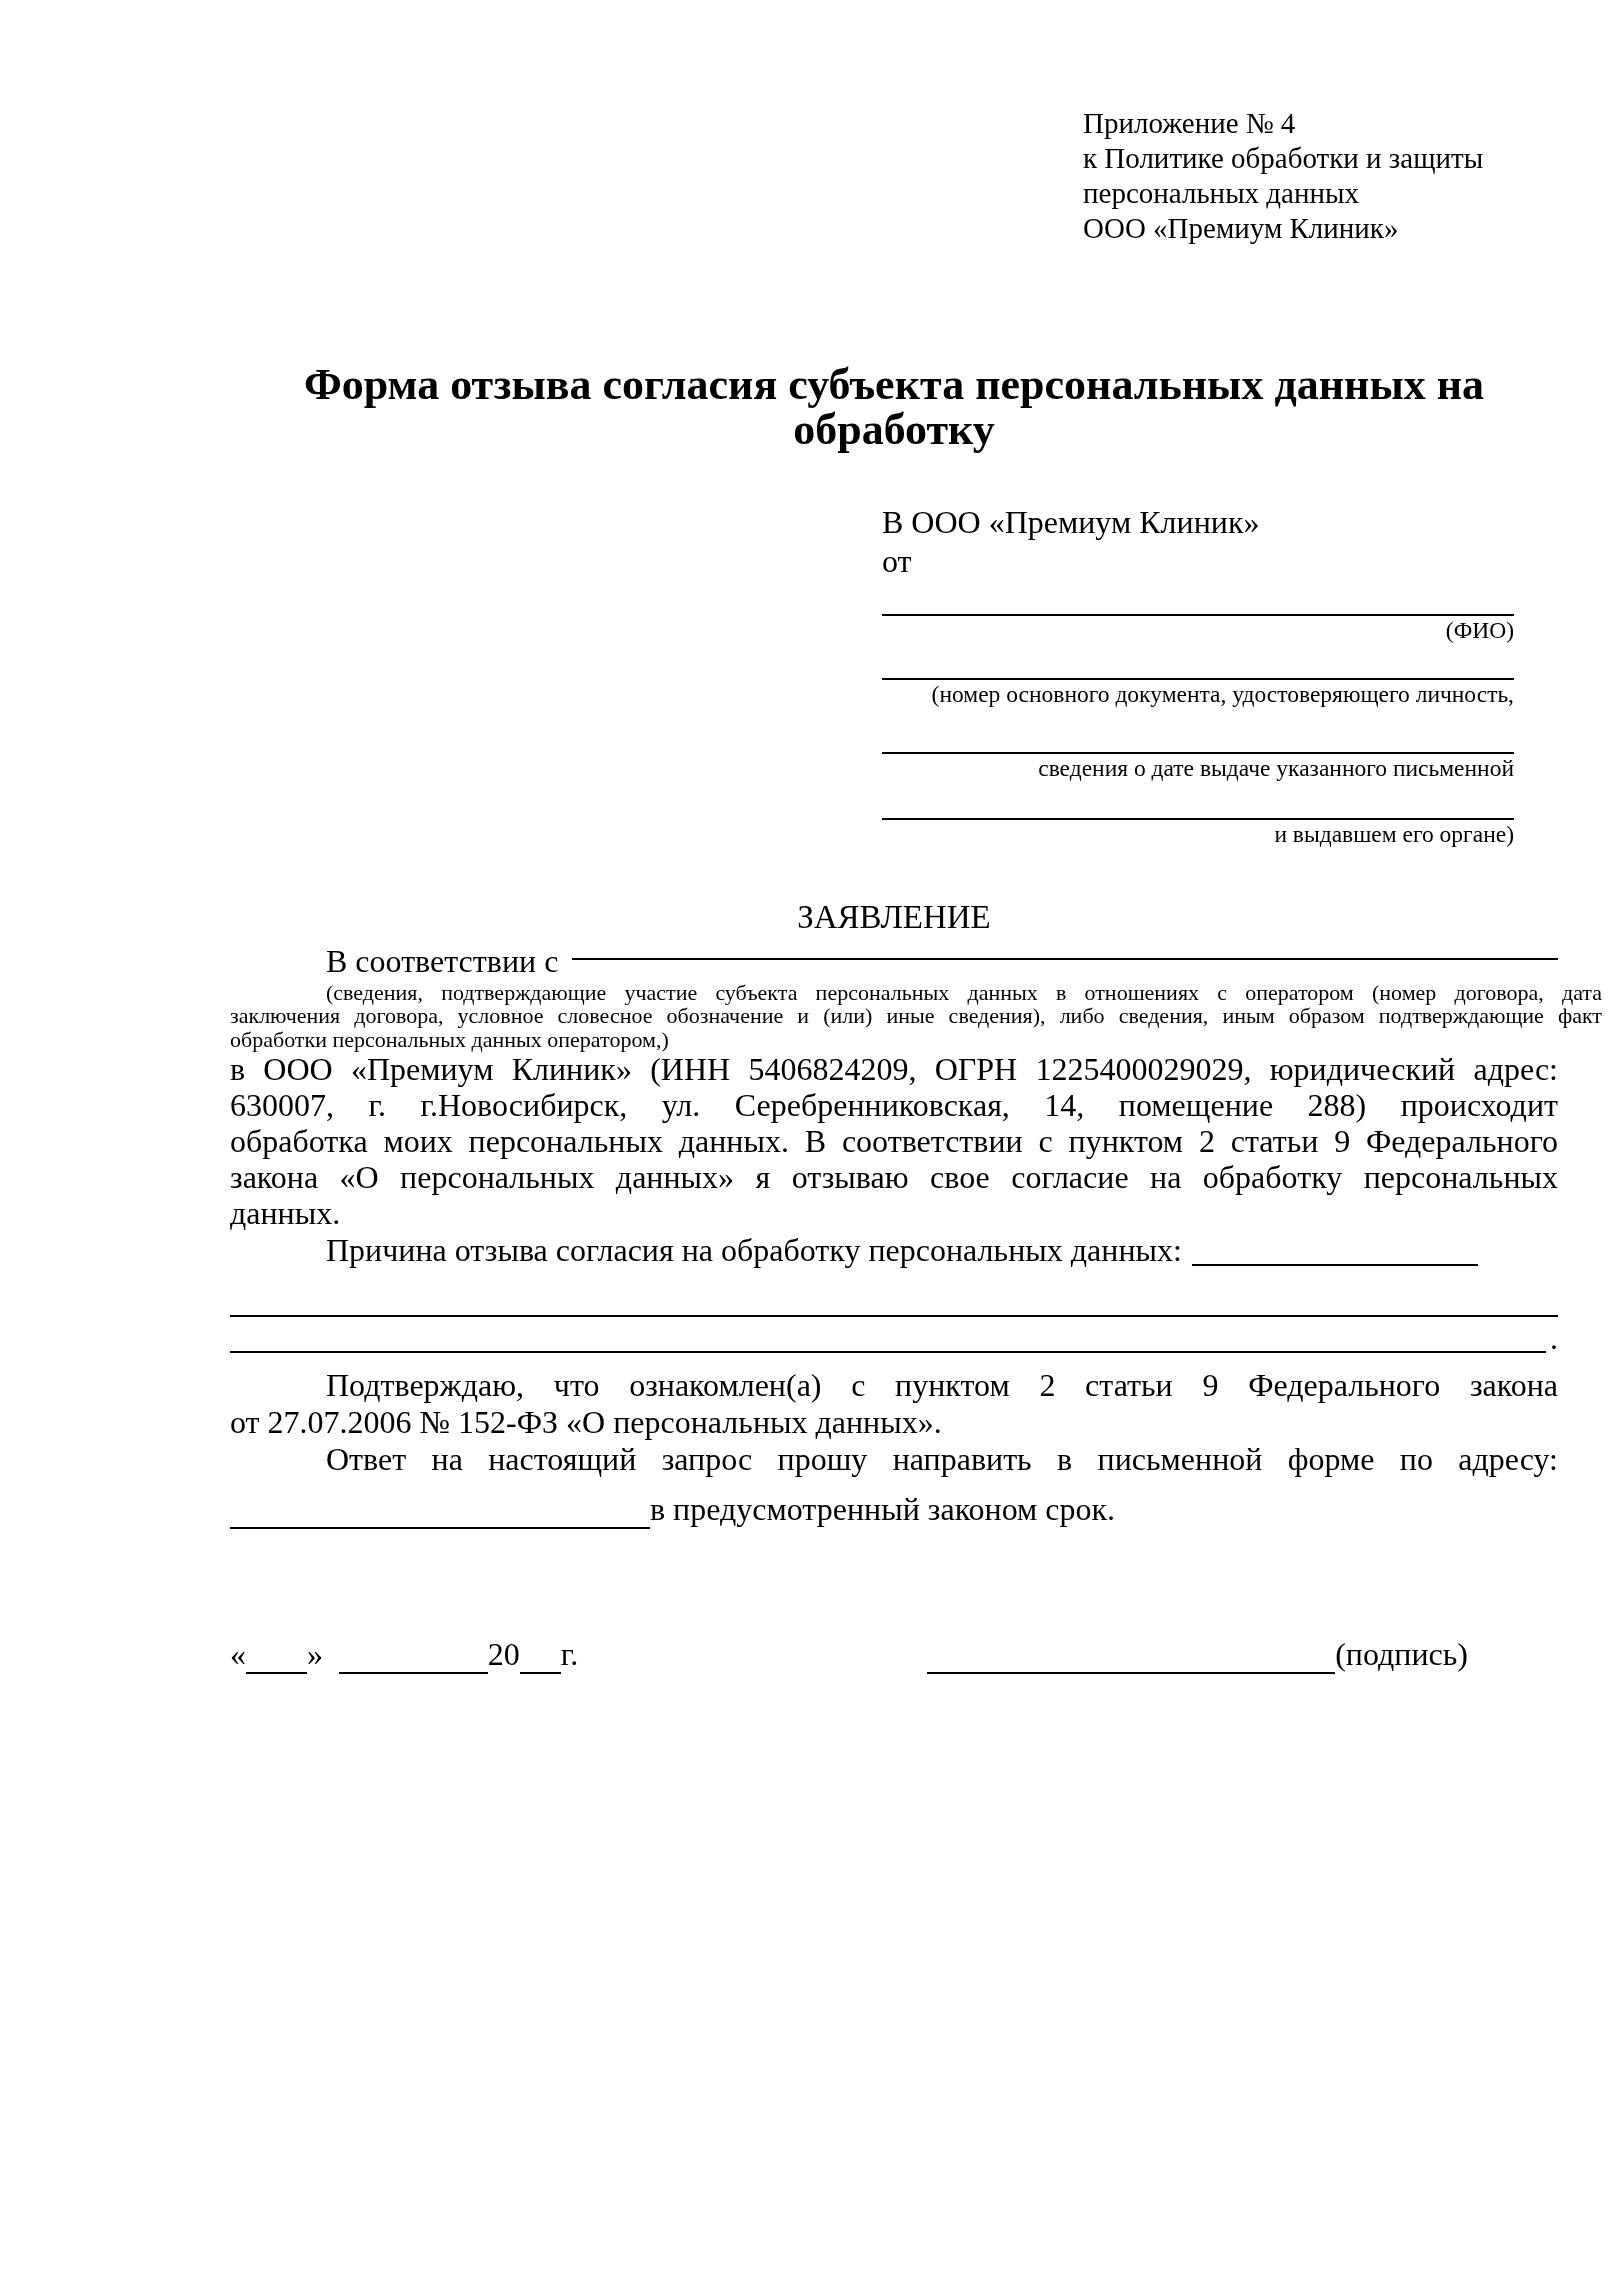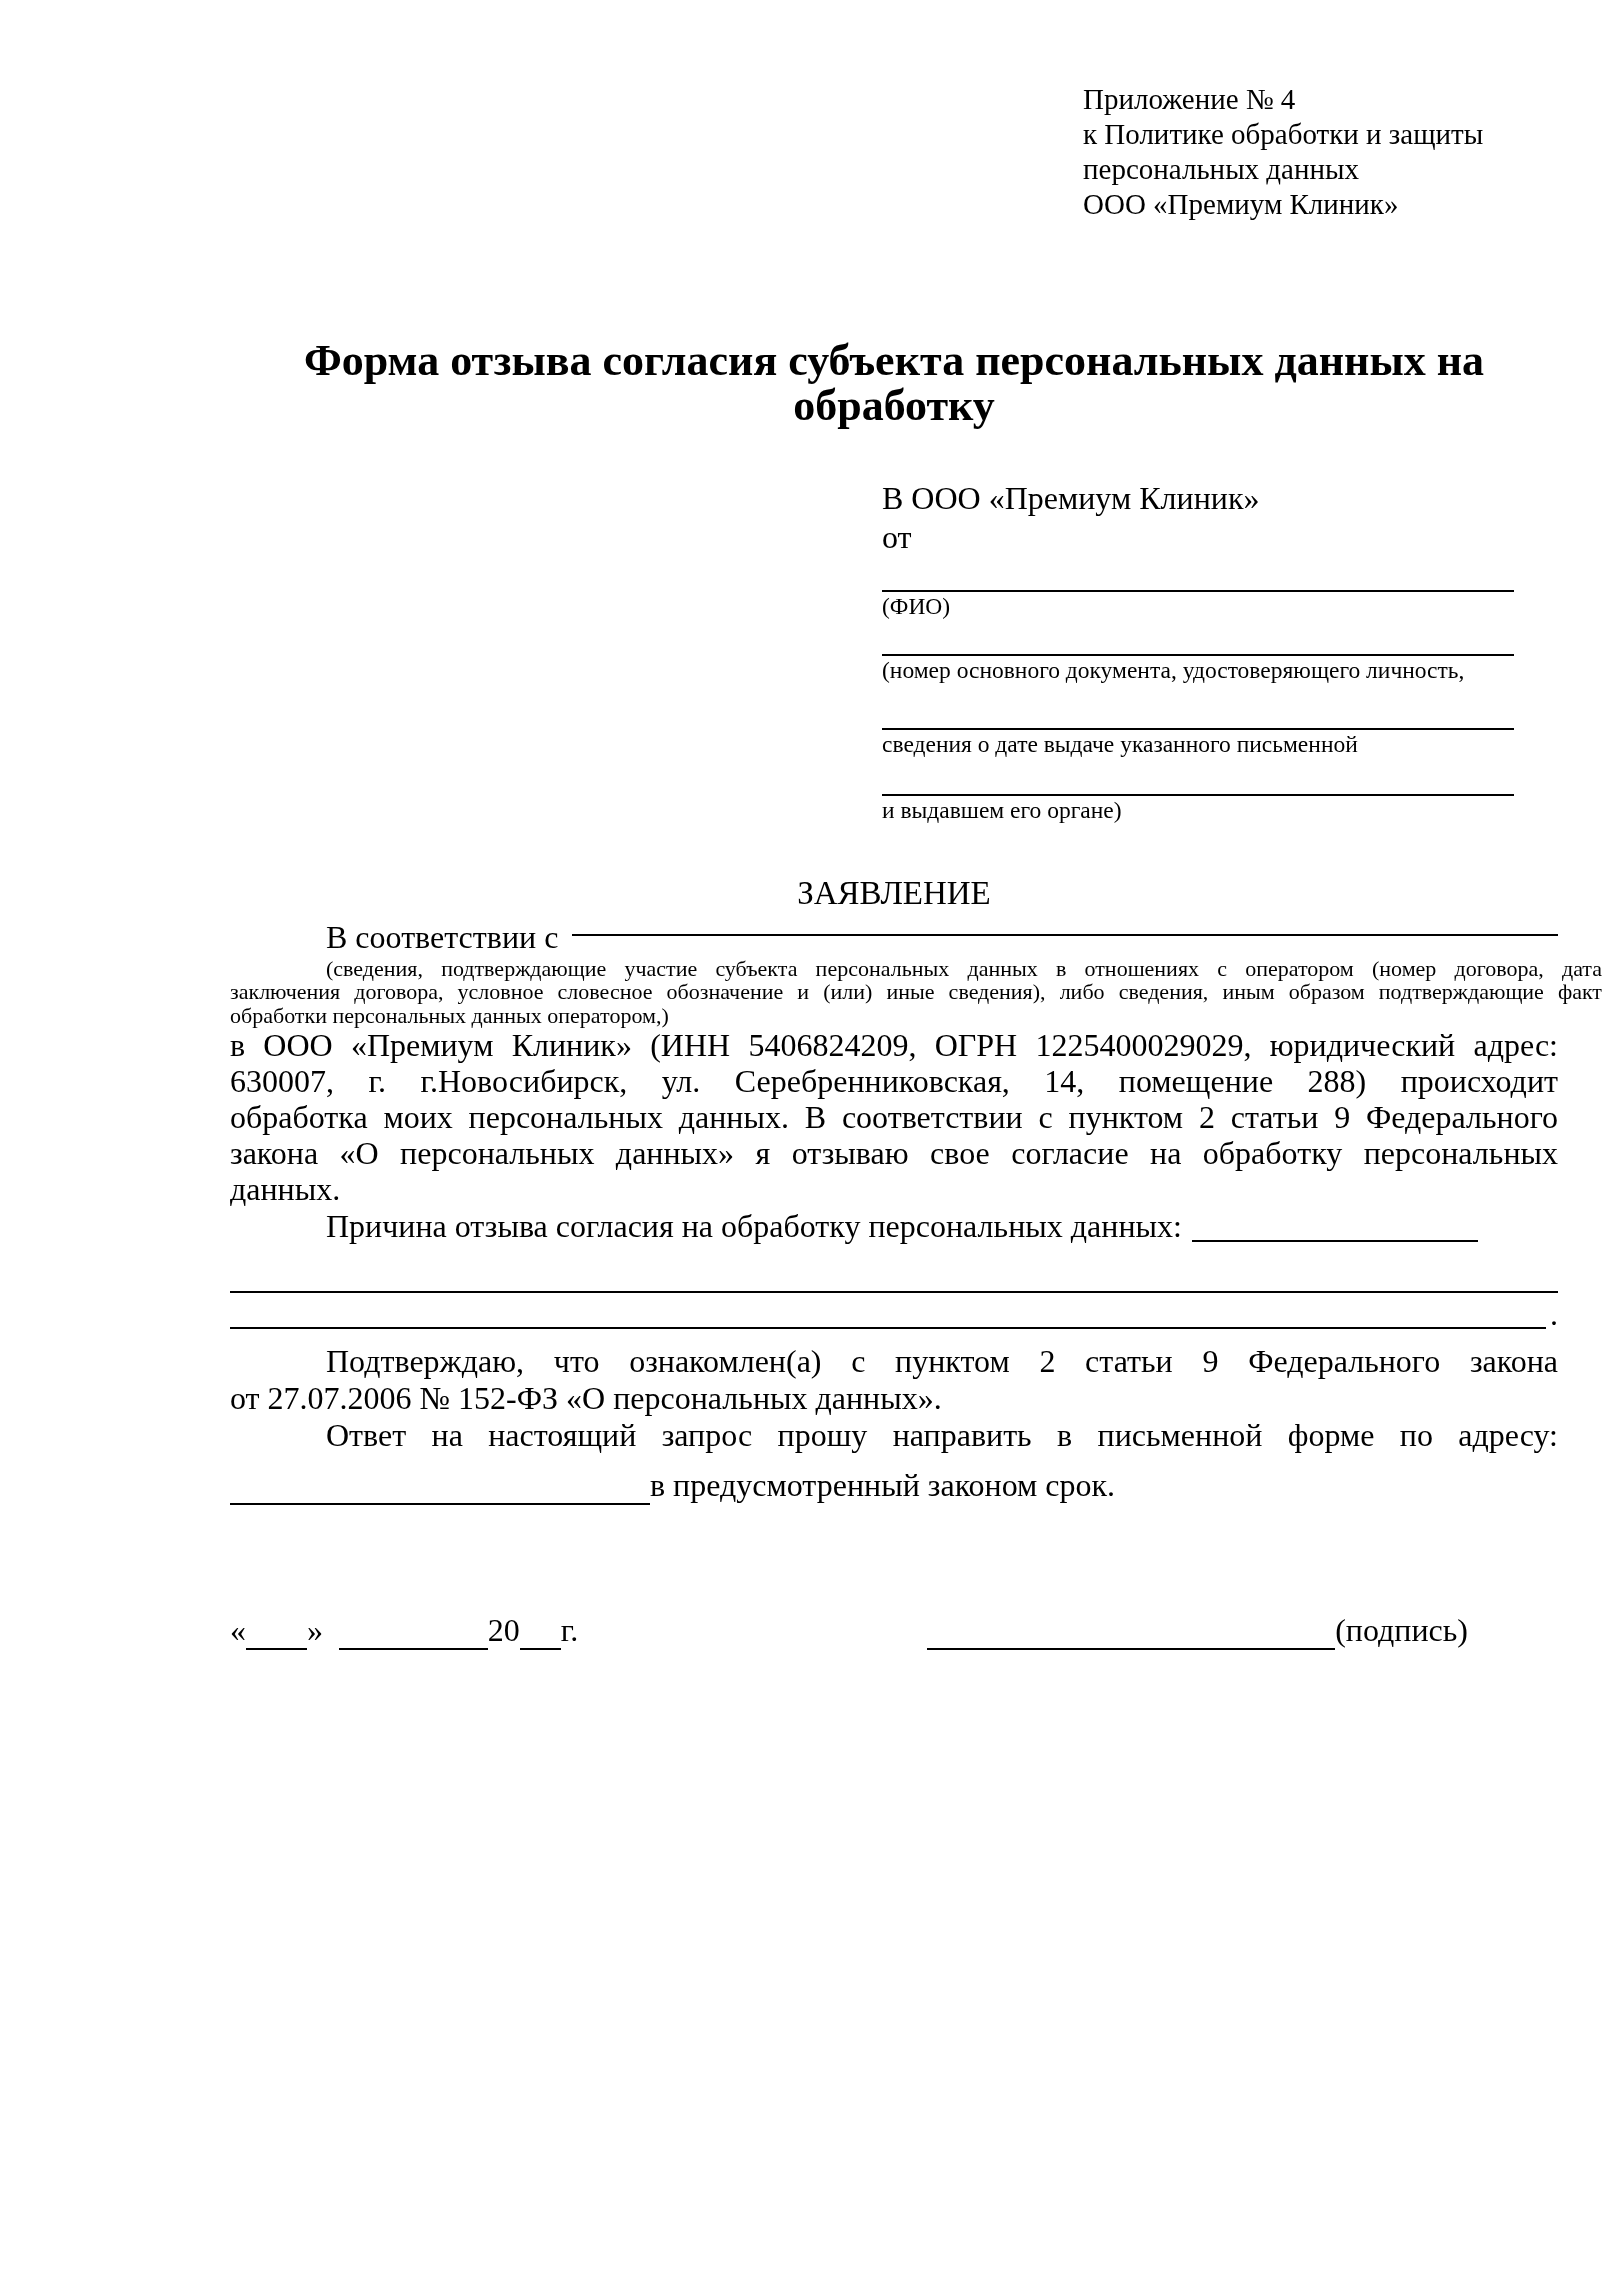--- a/index.html
+++ b/index.html
@@ -5,30 +5,30 @@
   html,body{margin:0;padding:0;background:#888;}
   .page{
     width:1621px;height:2293px;background:#ffffff;color:#000;
     margin:0 auto;position:relative;overflow:hidden;
     font-family:"Liberation Serif","DejaVu Serif",serif;
     font-size:32px;line-height:37px;
   }
   .content{margin:0 63px 0 230px;}
 
   
-  .annex{padding-top:82px;margin-left:853px;font-size:29px;line-height:35px;}
+  .annex{padding-top:106px;margin-left:853px;font-size:29px;line-height:35px;}
 
   
   .doc-title{margin-top:116px;text-align:center;font-weight:bold;font-size:44px;line-height:45px;}
 
   
   .addr{margin-top:51px;margin-left:652px;margin-right:44px;font-family:Liberation Serif, serif;}
   .addr .to,.addr .from{line-height:39px;}
   .uline{border-bottom:2px solid #000;}
-  .addr .caption{text-align:left;font-size:23.5px;line-height:29px;}
+  .addr .caption{text-align:right;font-size:23.5px;line-height:29px;}
   .addr .f1 .uline{margin-top:2px;height:31px;}
   .addr .f2 .uline{margin-top:5.9px;height:27.4px;}
   .addr .f3 .uline{margin-top:7.8px;height:35px;}
   .addr .f4 .uline{margin-top:5.9px;height:29px;}
 
   .zayav{margin-top:49px;text-align:center;font-size:33px;line-height:39px;}
 
   .intro{display:flex;align-items:center;margin-top:5px;line-height:39px;}
   .intro .lead{padding-left:96px;white-space:nowrap;}
   .fill{flex:1;border-bottom:2.9px solid #000;margin-bottom:4.9px;margin-left:13.7px;}

